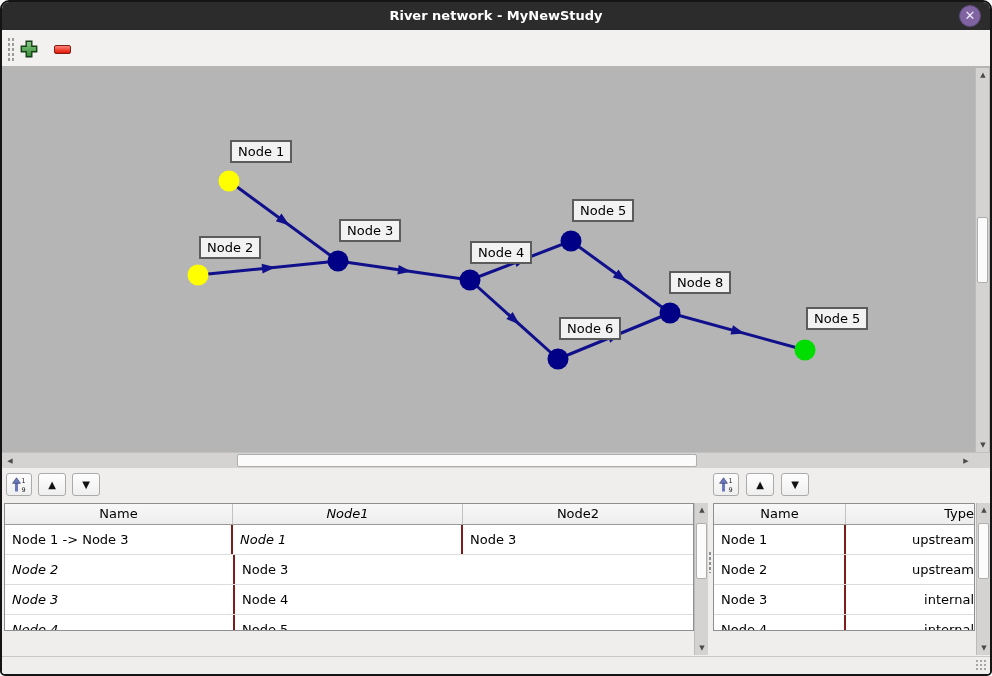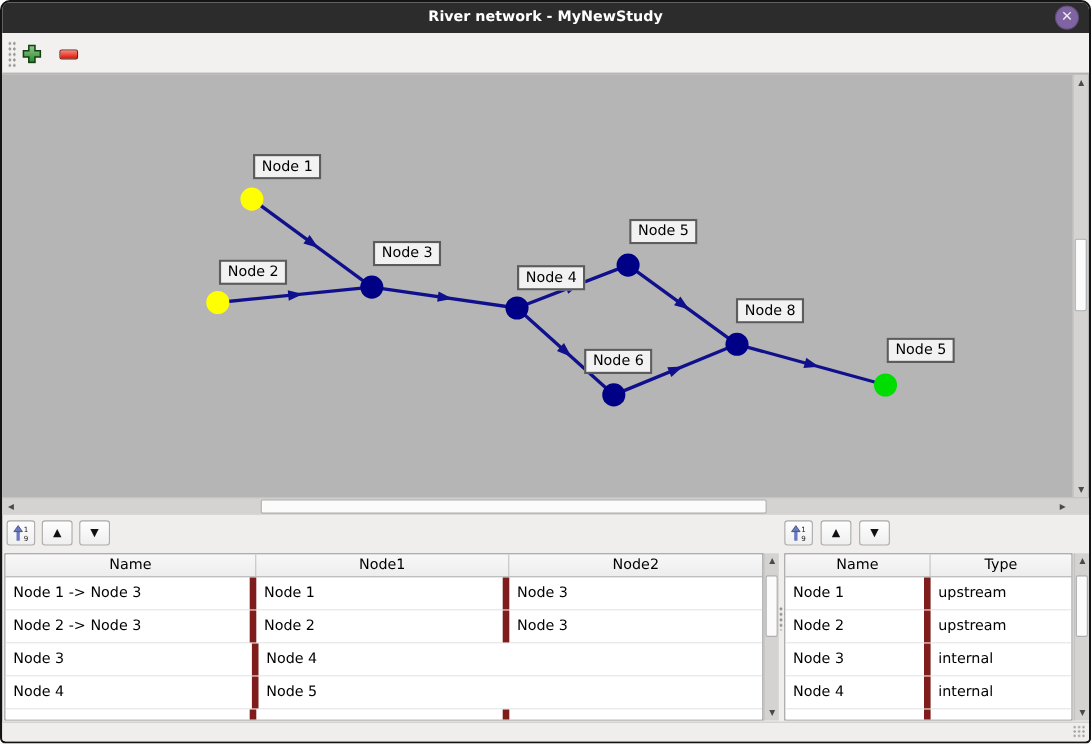--- a/index.html
+++ b/index.html
@@ -47,34 +47,34 @@
     border-top:1px solid #c3c1bf;}
   .hscroll .sarrow.left{left:1px;top:1px;}
   .hscroll .sarrow.right{left:957px;top:1px;}
   .hthumb{position:absolute;left:235px;top:1px;width:460px;height:13px;
     background:#fbfbfb;border:1px solid #aeaeae;border-radius:2px;cursor:pointer;}
   
   .tbtn{position:absolute;top:471px;height:23px;background:linear-gradient(#fefefe,#efefef);
     border:1px solid #ababab;border-radius:3px;display:flex;align-items:center;
     justify-content:center;cursor:pointer;}
   .tri{font-size:10px;line-height:10px;color:#111;}
-  .table{position:absolute;top:501px;height:152px;background:#ffffff;
+  .table{position:absolute;top:501px;height:128px;background:#ffffff;
     border:1px solid #8f8f8f;overflow:hidden;font-size:13px;}
   .trow{display:flex;height:30px;border-bottom:1px solid #dcdcdc;background:#fff;cursor:default;}
   .thead{display:flex;height:21px;background:linear-gradient(#f8f8f8,#ededed);
     border-bottom:1px solid #9a9a9a;}
   .hcell{text-align:center;line-height:20px;border-right:1px solid #c2c2c2;overflow:hidden;}
   .hcell:last-child{border-right:none;}
-  .cell{line-height:29px;padding-left:7px;border-right:6px solid #7f1d1d;
+  .cell{line-height:29px;padding-left:7px;border-right:2px solid #7f1d1d;
     overflow:hidden;white-space:nowrap;}
   .cell:last-child{border-right:none;}
   .lt{left:2px;width:690px;}
-  .lt .c0{width:228px;} .lt .c1{width:230px;} .lt .c2{flex:1;}
+  .lt .c0{width:228px;} .lt .c1{width:230px;font-style:italic;} .lt .c2{flex:1;}
   .rt{left:711px;width:262px;}
-  .rt .c0{width:132px;} .rt .c1{flex:1;}
+  .rt .c0{width:132px;} .rt .c1{flex:1;text-align:right;}
   .table-vs{top:501px;height:152px;}
   .lt-vs{left:692px;}
   .rt-vs{left:974px;}
   .table-vs .sthumb{top:20px;height:56px;}
   .splitter{position:absolute;left:706px;top:549px;width:6px;height:22px;
     background-image:radial-gradient(#8f8f8f 1px,transparent 1.2px);
     background-size:4px 5px;cursor:col-resize;}
   
   .statusbar{position:absolute;left:0;right:0;bottom:0;height:18px;background:#efeeec;
     border-top:1px solid #cac8c6;}
@@ -143,21 +143,21 @@
     <div class="vscroll canvas-vs">
       <div class="sarrow up">▲</div>
       <div class="sthumb"></div>
       <div class="sarrow down">▼</div>
     </div>
   <div class="nlabel" style="left: 228px; top: 72px;">Node 1</div>
       <div class="nlabel" style="left: 197px; top: 168px;">Node 2</div>
       <div class="nlabel" style="left: 337px; top: 151px;">Node 3</div>
       <div class="nlabel" style="left: 468px; top: 173px;">Node 4</div>
       <div class="nlabel" style="left: 570px; top: 131px;">Node 5</div>
-      <div class="nlabel" style="left: 529px; top: 249px;">Node 6</div>
+      <div class="nlabel" style="left: 557px; top: 249px;">Node 6</div>
       <div class="nlabel" style="left: 667px; top: 203px;">Node 8</div>
       <div class="nlabel" style="left: 804px; top: 239px;">Node 5</div>
     </div>
 
   <div class="hscroll">
     <div class="sarrow left">◀</div>
     <div class="hthumb"></div>
     <div class="sarrow right">▶</div>
   </div>
 
@@ -197,21 +197,20 @@
         <div class="hcell c1">Node1</div>
         <div class="hcell c2">Node2</div>
       </div>
     <div>
         <div class="trow">
           <div class="cell c0">Node 1 -&gt; Node 3</div>
           <div class="cell c1">Node 1</div>
           <div class="cell c2">Node 3</div>
         </div>
         <div class="trow">
-          <div class="cell c0">Node 2 -&gt; Node 3</div>
           <div class="cell c1">Node 2</div>
           <div class="cell c2">Node 3</div>
         </div>
         <div class="trow">
           <div class="cell c1">Node 3</div>
           <div class="cell c2">Node 4</div>
         </div>
         <div class="trow">
           <div class="cell c1">Node 4</div>
           <div class="cell c2">Node 5</div>

